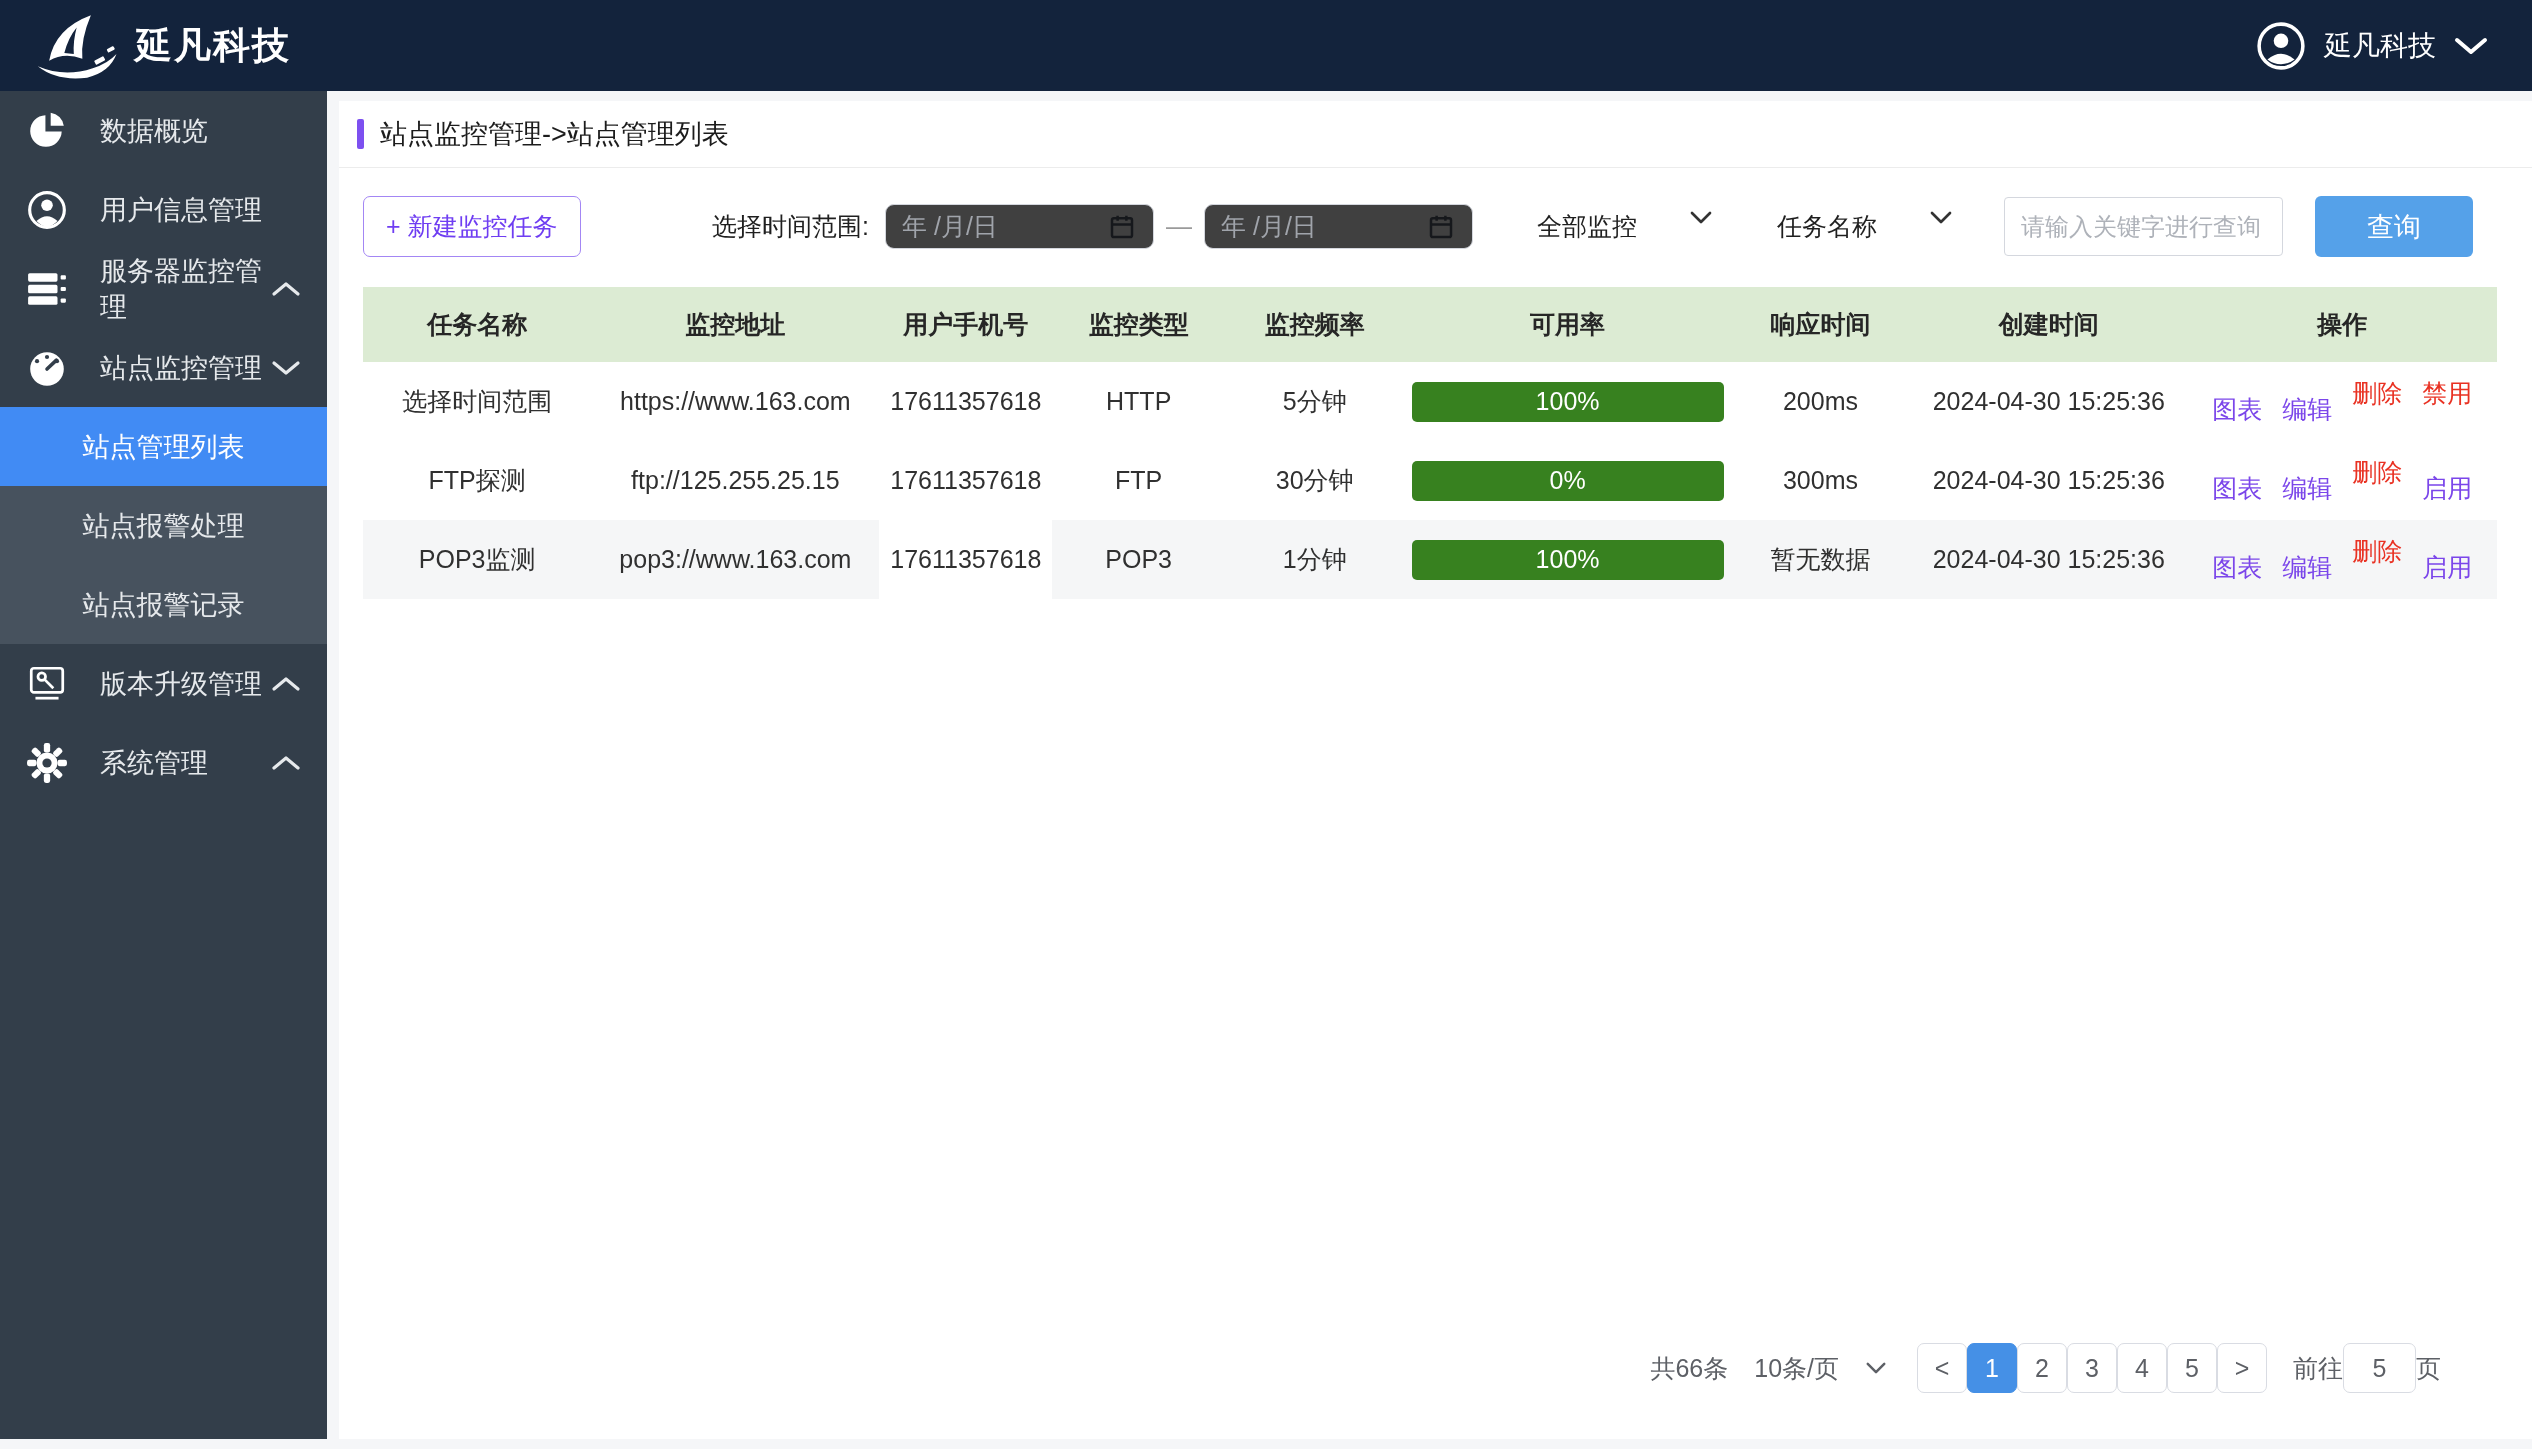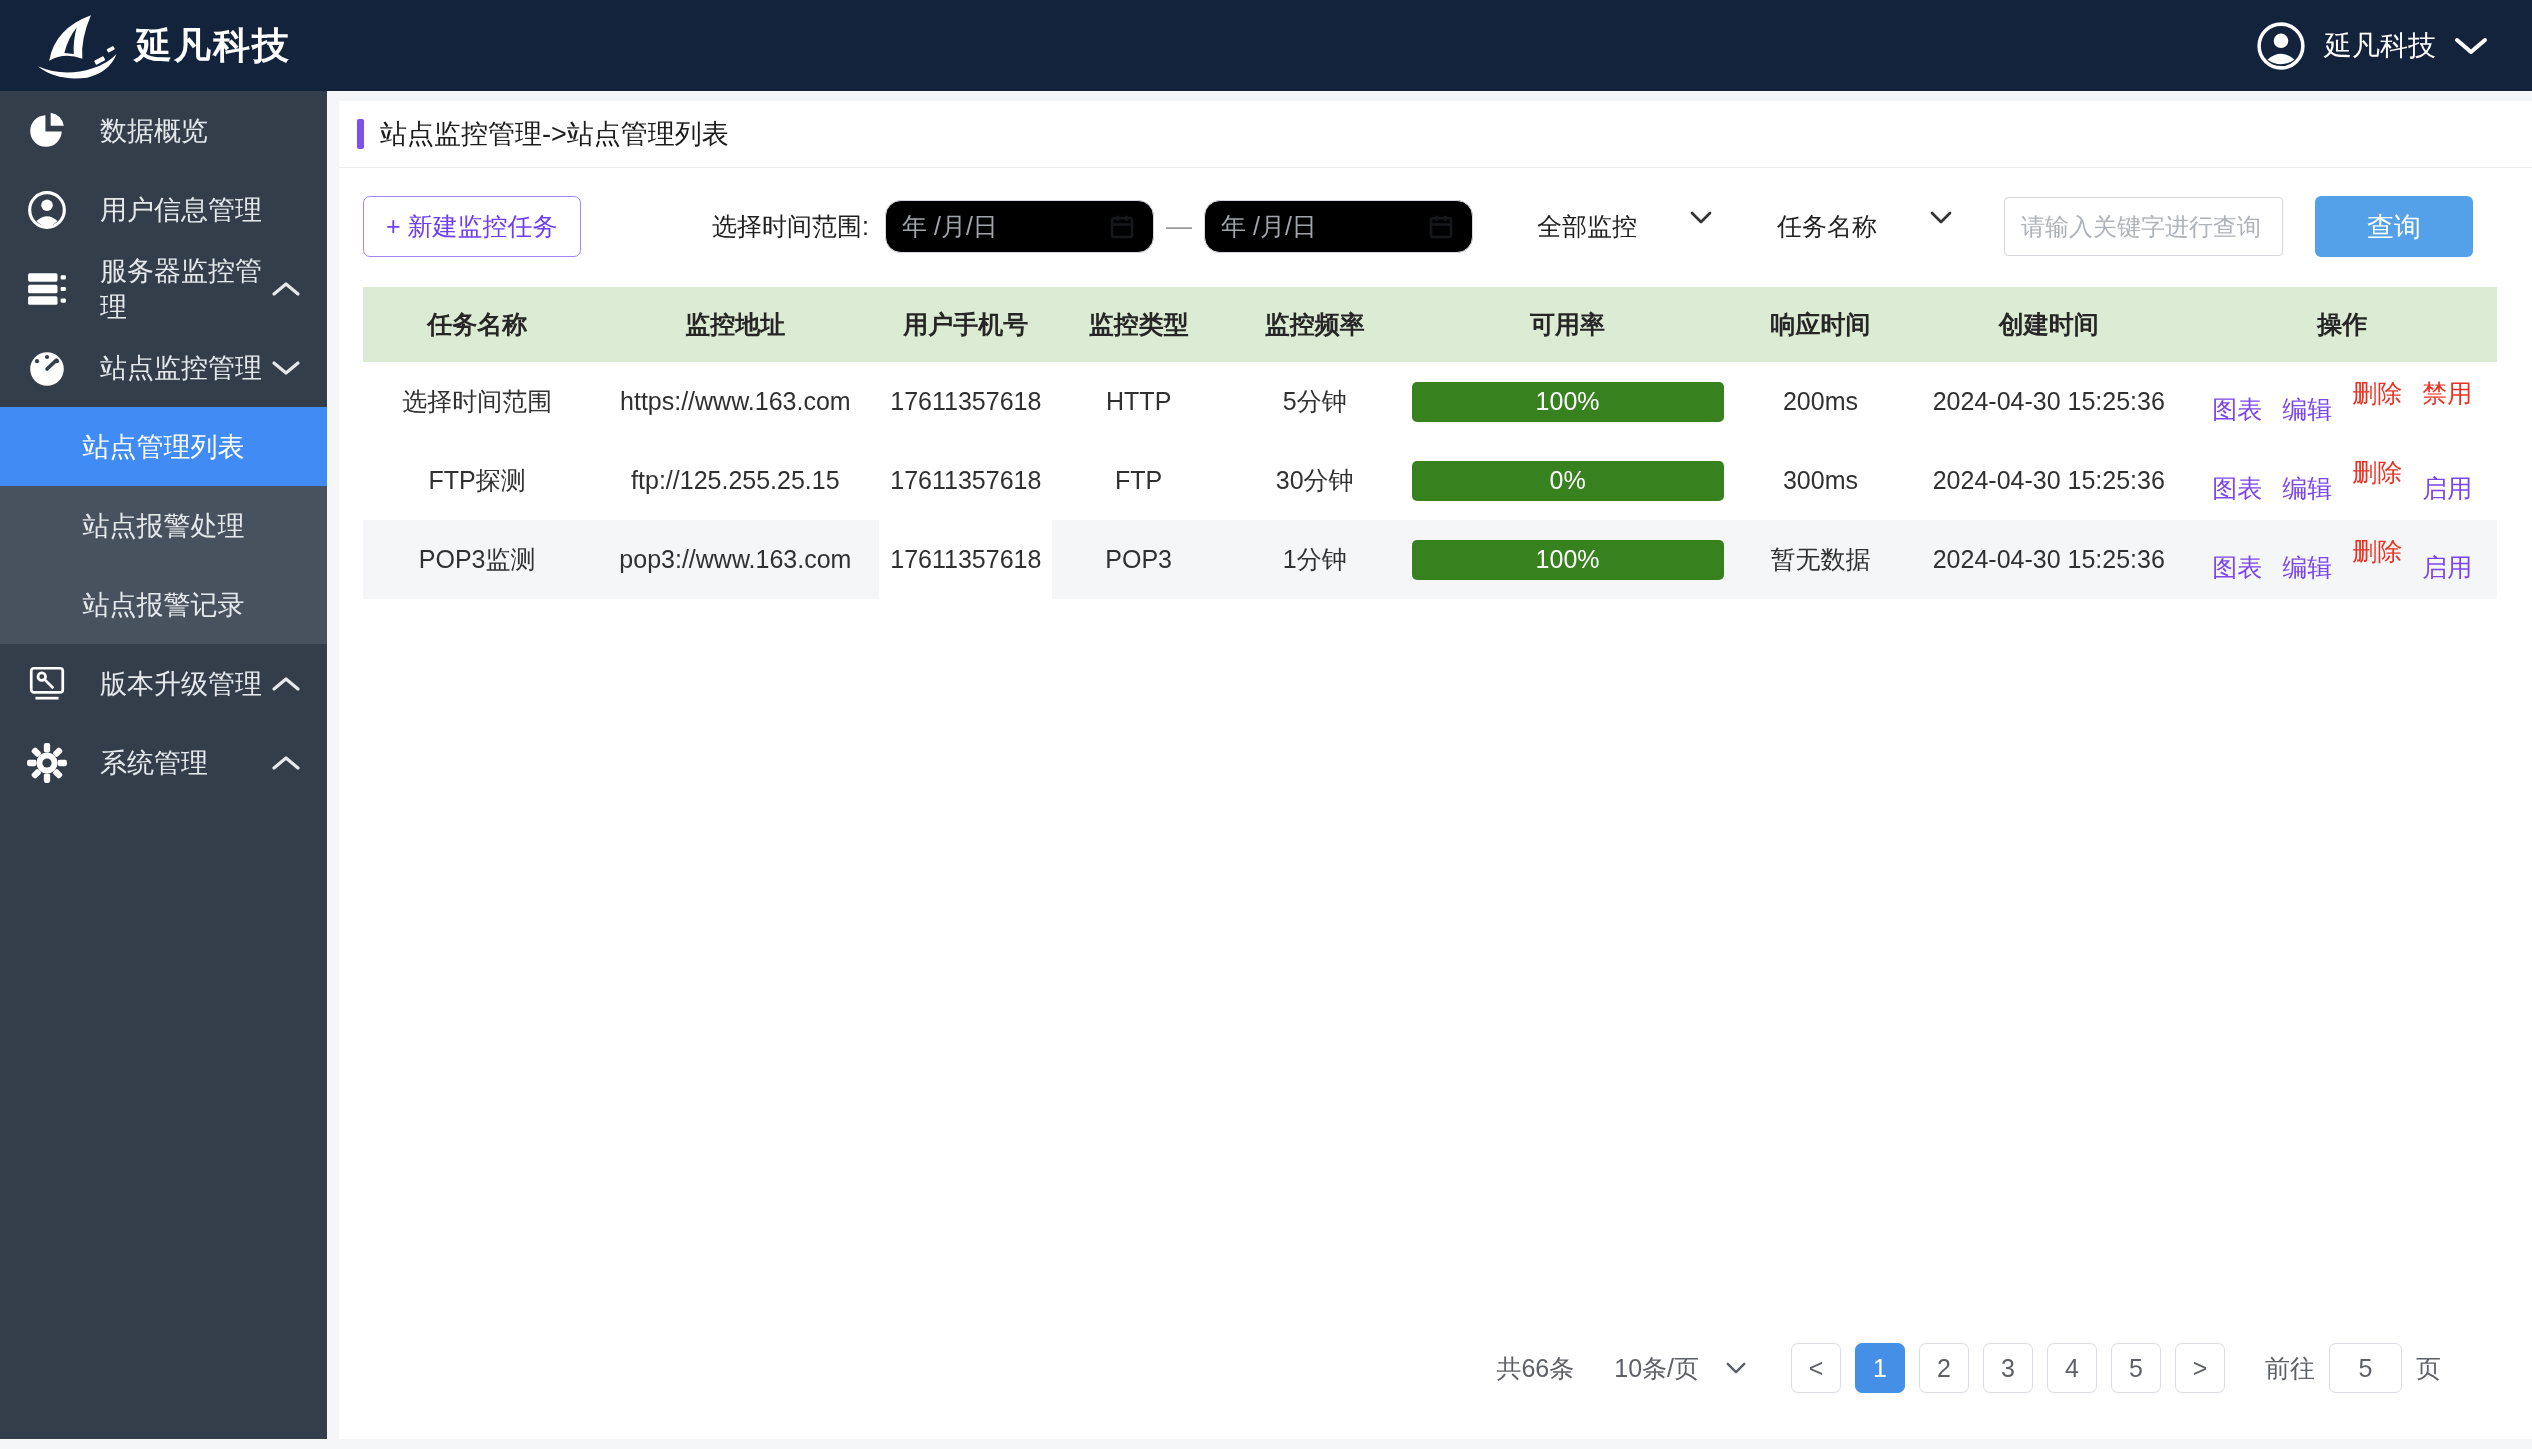--- a/index.html
+++ b/index.html
@@ -56,22 +56,22 @@
     display:flex; align-items:center; padding:28px 59px 24px 24px; flex-shrink:0;
   }
   .btn-new {
     border:1px solid #a386f4; color:#6f3ef2; background:#ffffff;
     font-size:25px; padding:0 22px; height:61px; border-radius:7px; cursor:pointer;
     font-family:inherit;
   }
   .tool-right { margin-left:auto; display:flex; align-items:center; }
   .range-label { font-size:25px; color:#1f1f1f; margin-right:16px; }
   .date-input {
-    width:269px; height:53px; border:1px solid #d4d7de; border-radius:16px;
-    display:flex; align-items:center; padding:0 16px; cursor:text; background:#000000;
+    width:269px; height:45px; border:1px solid #d4d7de; border-radius:9px;
+    display:flex; align-items:center; padding:0 16px; cursor:text; background:#404040;
   }
   .date-input .ph { color:#a0a4ab; font-size:25px; flex:1; }
   .date-input svg { width:30px; height:30px; }
   .range-dash { color:#9a9a9a; font-size:26px; margin:0 12px; }
   .select {
     display:flex; align-items:flex-start; gap:52px; margin-left:64px; cursor:pointer;
   }
   .select .sel-text { font-size:25px; color:#1f1f1f; }
   .select svg { width:24px; height:15px; }
   .search-input {
@@ -106,21 +106,21 @@
     justify-content:center; margin:0 auto;
   }
   .ops { display:flex; justify-content:center; gap:20px; }
   .op-link { font-size:25px; cursor:pointer; text-decoration:none; }
   .op-link.purple { color:#7b46ea;margin-top:16px; }
   .op-link.red { color:#e93223; }
   
   .spacer { flex:1; }
   .pager {
     display:flex; align-items:center; justify-content:flex-end;
-    padding:0 91px 46px 0; gap:14px; flex-shrink:0; color:#5d6066;
+    padding:0 91px 46px 0; flex-shrink:0; color:#5d6066;
   }
   .pg-total { font-size:25px; margin-right:26px; }
   .pg-size { display:flex; align-items:center; gap:26px; margin-right:30px; cursor:pointer; }
   .pg-size .sel-text { font-size:25px; }
   .pg-size svg { width:22px; height:14px; }
   .pg-btn {
     min-width:50px; height:50px; border:1px solid #d9dce3; border-radius:7px;
     background:#ffffff; color:#5d6066; font-size:25px; display:flex;
     align-items:center; justify-content:center; cursor:pointer;
     font-family:inherit;

